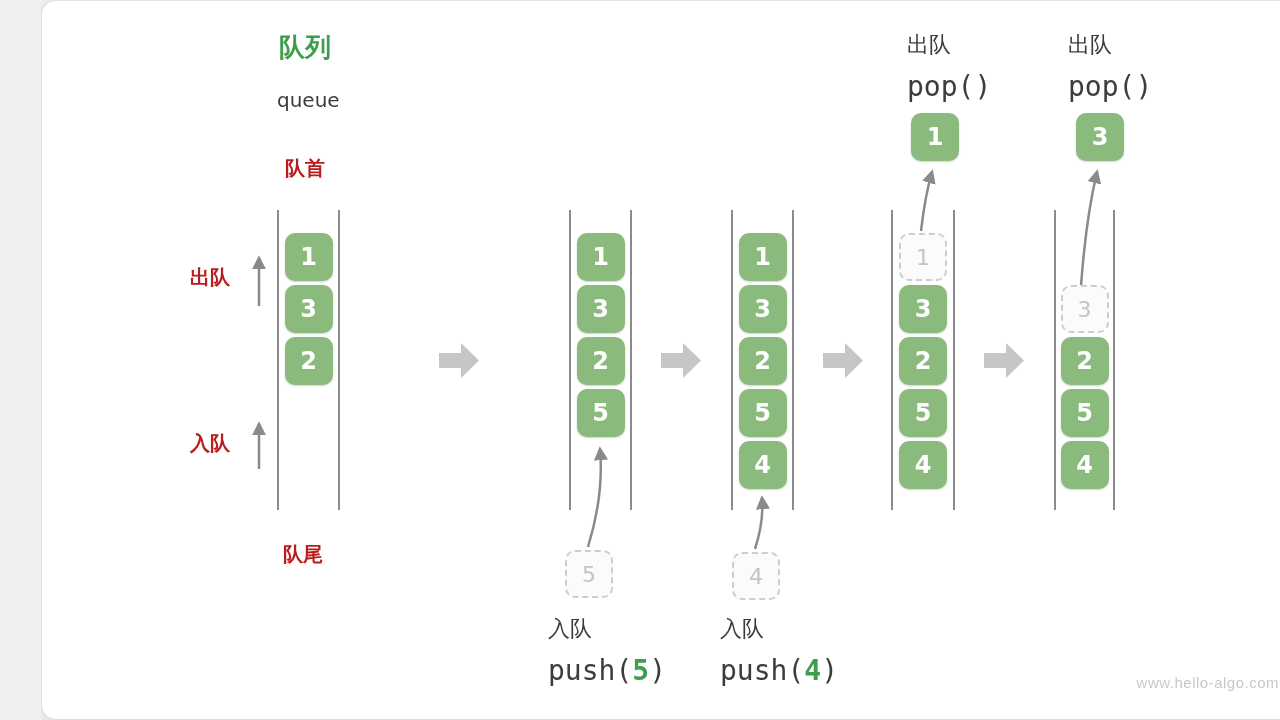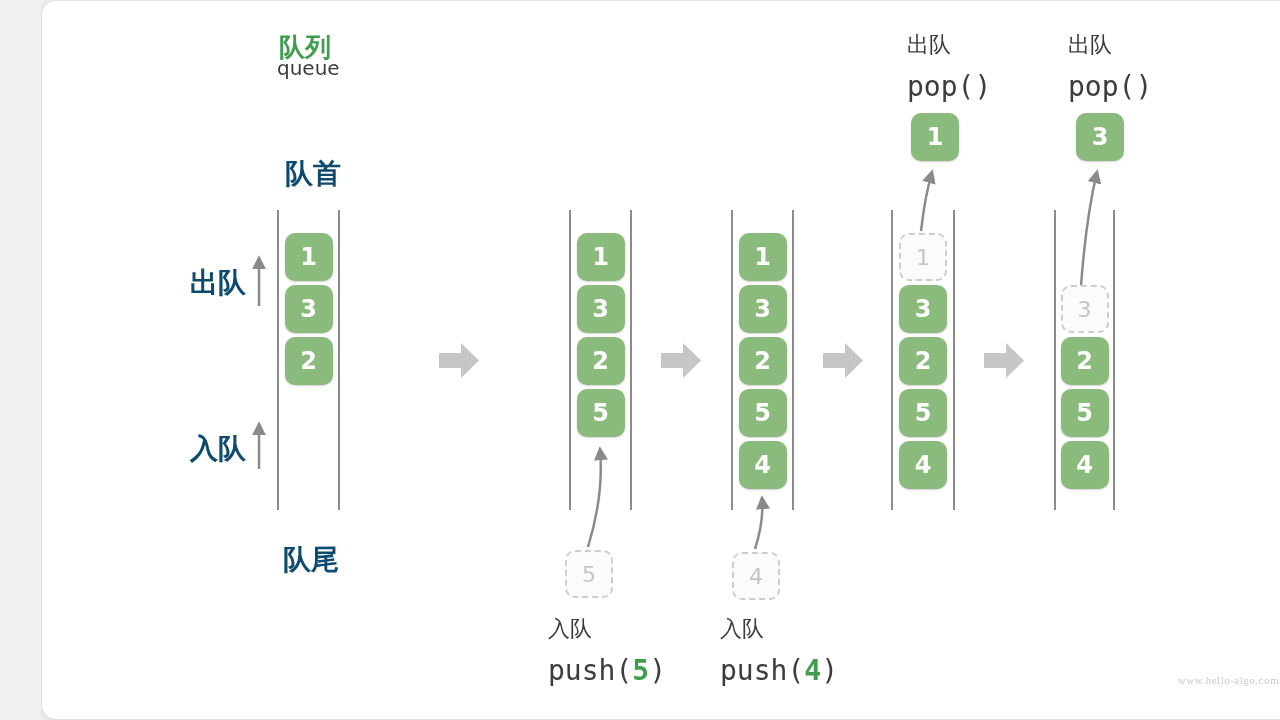--- a/index.html
+++ b/index.html
@@ -5,31 +5,31 @@
   html,body{margin:0;padding:0;background:#eef0f1;}
   #viewport{position:relative;width:1280px;height:720px;overflow:hidden;font-family:"DejaVu Sans","Liberation Sans",sans-serif;margin-left:41px;}
   #card{position:absolute;inset:1px;background:#ffffff;border-radius:14px;box-shadow:0 1px 8px rgba(0,0,0,0.14);}
   #stage{position:absolute;inset:0;}
   svg.overlay{position:absolute;left:0;top:0;width:1280px;height:720px;pointer-events:none;}
 
   .cell{position:absolute;width:48px;height:48px;border-radius:10px;display:flex;align-items:center;justify-content:center;
         box-sizing:border-box;}
   .cell.solid{background:#8BBA7D;color:#ffffff;font-size:24px;font-weight:700;box-shadow:0 1px 2px rgba(0,0,0,0.18);}
   .cell.dashed{background:#fbfbfb;border:2px dashed #cdcdcd;color:#c4c4c4;font-size:22px;font-weight:400;}
-  .lbl{position:absolute;font-size:28px;font-weight:700;color:#0c4a6e;white-space:nowrap;}
+  .lbl{position:absolute;font-size:20px;font-weight:700;color:#b91c1c;white-space:nowrap;}
   .title-zh{position:absolute;left:238px;top:30px;font-size:26px;font-weight:700;color:#3F9E4C;white-space:nowrap;}
-  .title-en{position:absolute;left:236px;top:56px;font-size:20px;color:#3c3c3c;white-space:nowrap;}
+  .title-en{position:absolute;left:236px;top:88px;font-size:20px;color:#3c3c3c;white-space:nowrap;}
 
   .op-block{position:absolute;display:flex;flex-direction:column;gap:10px;white-space:nowrap;}
   .op-label{font-size:22px;color:#3c3c3c;}
   .op-code{font-family:"DejaVu Sans Mono","Liberation Mono",monospace;font-size:28px;color:#3c3c3c;}
   .op-code .arg{color:#3F9E4C;font-weight:700;}
 
-  .watermark{position:absolute;right:42px;top:674px;font-family:Liberation Serif, serif;
-             font-size:11px;color:#c9c9c9;letter-spacing:0.5px;}
+  .watermark{position:absolute;right:42px;top:674px;font-family:Liberation Sans, sans-serif;
+             font-size:15px;color:#c9c9c9;letter-spacing:0.5px;}
 </style>
 </head>
 <body>
 
 <div id="viewport">
   <div id="card"></div>
   <div id="stage">
 
     <svg class="overlay">
       <defs>

